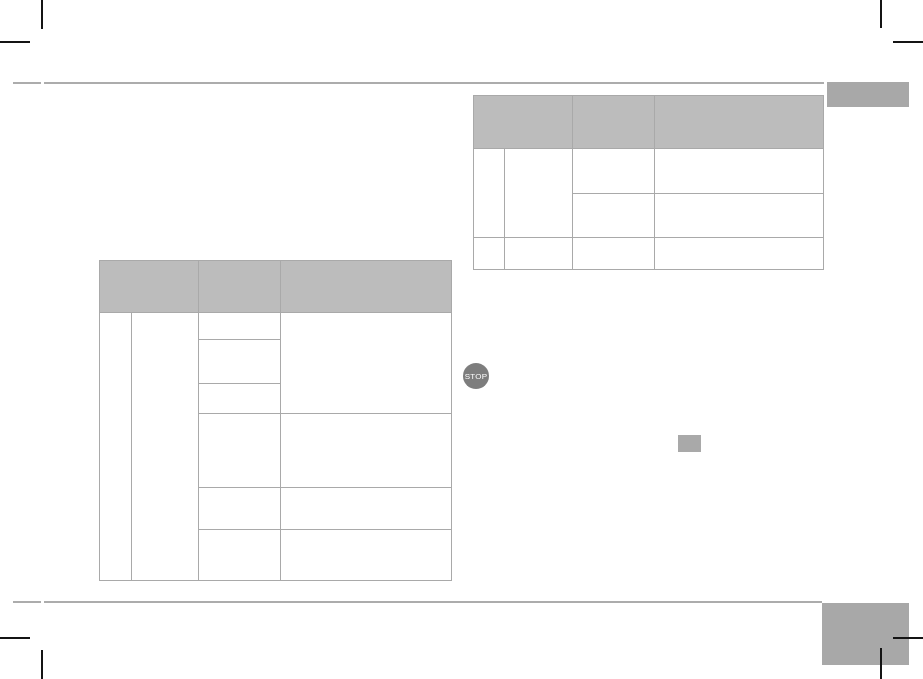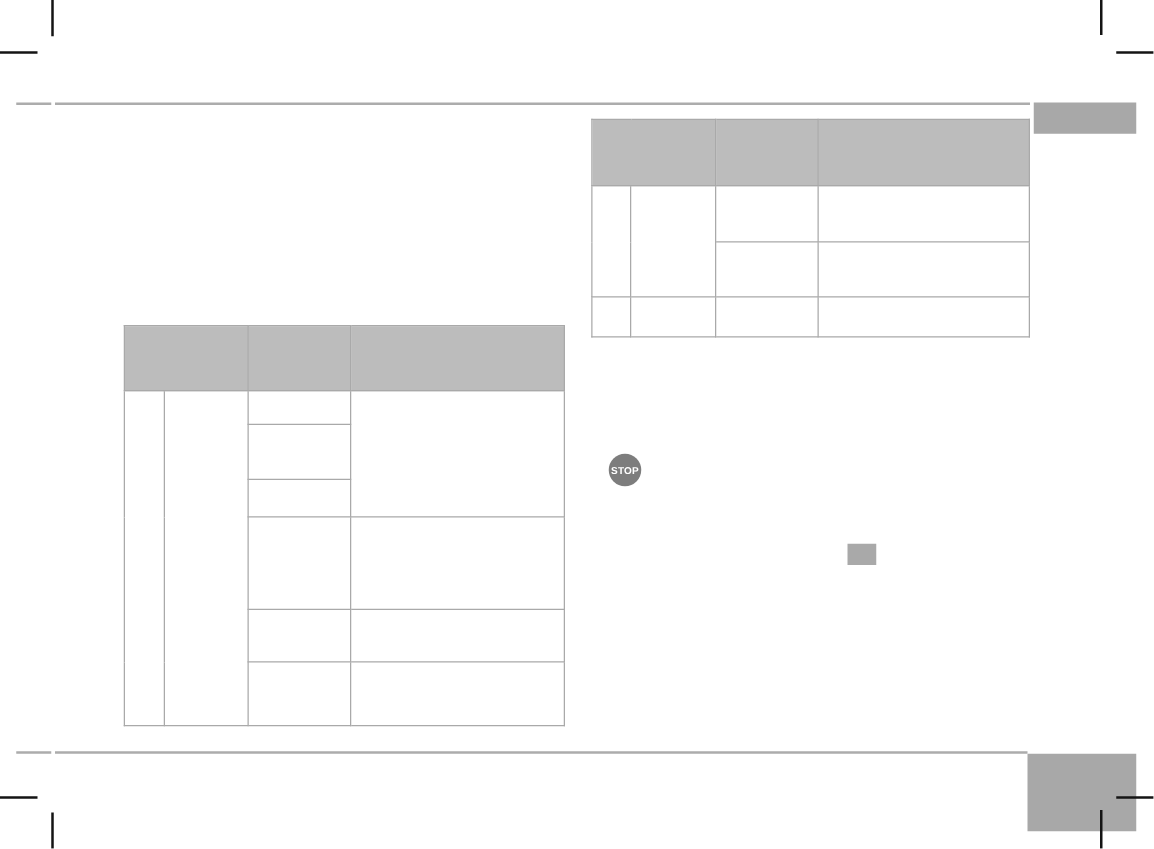--- a/index.html
+++ b/index.html
@@ -46,23 +46,22 @@
   table.left-table  { left: 99px;  top: 260px; width: 352px; }
   
   .stop {
     position: absolute;
     left: 463px; top: 363px;
     width: 26px; height: 26px;
     border-radius: 50%;
     background: #7d7d7d;
     color: #ffffff;
     display: flex; align-items: center; justify-content: center;
-    font-size: 8px; font-weight: bold; letter-spacing: 0.2px;
+    font-size: 8px; font-weight: normal; letter-spacing: 0.2px;
     z-index: 3;
-    margin-left: 24px;
   }
   
   .ph-box {
     position: absolute;
     left: 678px; top: 435px;
     width: 23px; height: 17px;
     background: #a9a9a9;
   }
 </style>
 </head>

